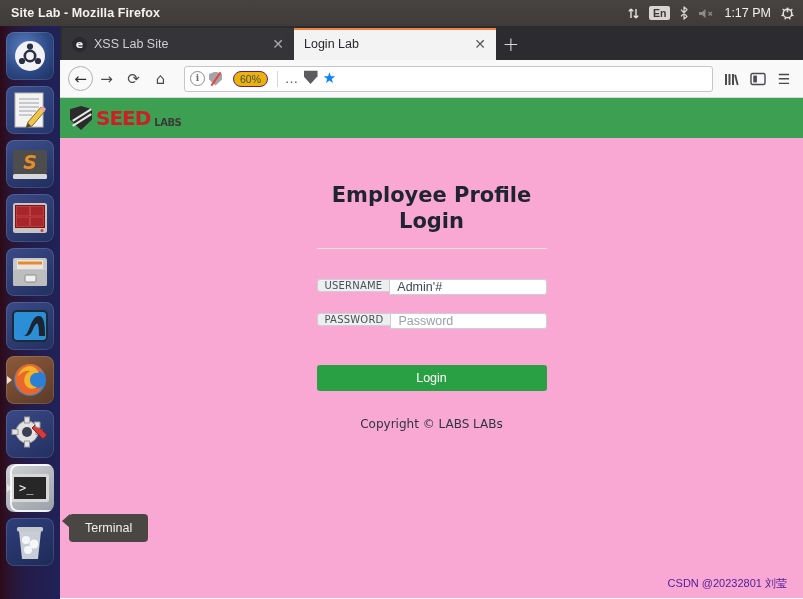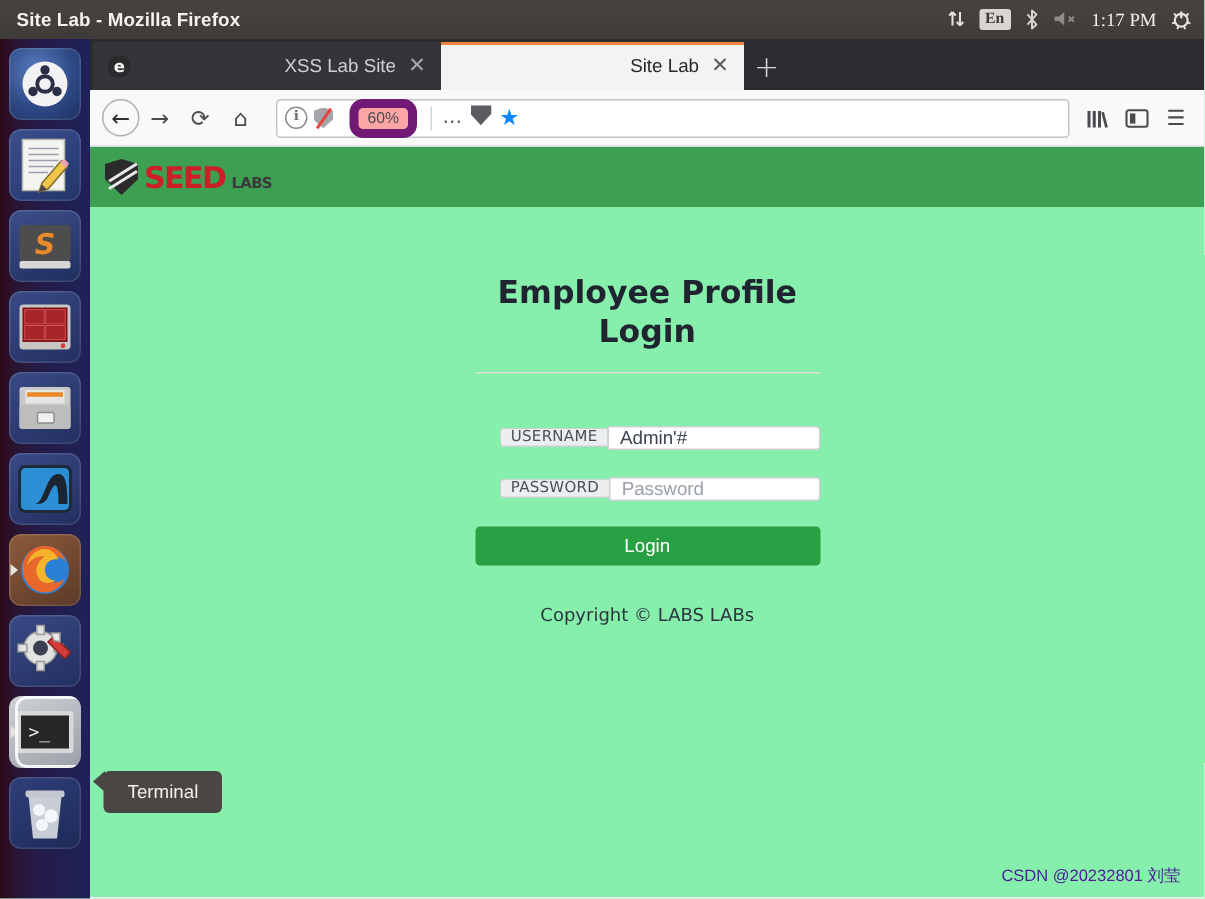--- a/index.html
+++ b/index.html
@@ -34,25 +34,24 @@
     font-size: 12.5px;
     font-weight: bold;
     margin-left: 11px;
     color: #f4f2f1;
     letter-spacing: 0.1px;
     white-space: nowrap;
   }
   .tray {
     margin-left: auto;
     display: flex;
-    align-items: flex-start;
+    align-items: center;
     gap: 9px;
     margin-right: 8px;
     font-size: 12px;
-    font-family: Liberation Serif, serif;
   }
   .tray-item { display: flex; align-items: center; color: #dedbd9; }
   .kbd-ind {
     background: #d9d5d2;
     color: #3b3836;
     font-size: 10.5px;
     font-weight: bold;
     border-radius: 2px;
     padding: 1px 4px;
     line-height: 12px;
@@ -182,21 +181,20 @@
     justify-content: center;
     margin-right: 7px;
     flex: none;
     font-family: "DejaVu Sans", sans-serif;
   }
   .tab-label {
     flex: 1;
     white-space: nowrap;
     overflow: hidden;
     text-overflow: ellipsis;
-    text-align: right;
   }
   .tab-close {
     width: 16px;
     text-align: center;
     font-size: 14px;
     line-height: 14px;
     color: inherit;
     opacity: 0.75;
     flex: none;
     margin-left: 6px;
@@ -300,25 +298,25 @@
     color: #2b2b2f;
     position: relative;
     -webkit-mask-image: linear-gradient(to right, #000 82%, rgba(0,0,0,0.05) 100%);
     mask-image: linear-gradient(to right, #000 82%, rgba(0,0,0,0.05) 100%);
   }
   .url-dim { color: #8e8e93; }
   .zoom-badge {
     flex: none;
     font-size: 10.5px;
     color: #4a4a4f;
-    border: 6px solid #701a75;
+    border: 1px solid #701a75;
     border-radius: 9px;
     padding: 1px 6px;
     margin: 0 5px;
-    background: #fca5a5;
+    background: #eab308;
     line-height: 12px;
   }
   .url-sep {
     width: 1px; height: 16px;
     background: #d6d6da;
     margin: 0 4px;
     flex: none;
   }
   .url-icon {
     flex: none;
@@ -348,21 +346,21 @@
     color: #4a4a4f;
     font-size: 14px;
     font-family: "DejaVu Sans", sans-serif;
   }
 
   
   .page {
     position: relative;
     width: 743px;
     height: 500px;
-    background: #86efac;
+    background: #f9a8d4;
     overflow: hidden;
   }
   .seed-header {
     height: 40px;
     background: #3d9f52;
     display: flex;
     align-items: center;
     padding-left: 10px;
     box-sizing: border-box;
   }
@@ -416,24 +414,23 @@
     margin: 0 0 13px 0;
     font-family: "DejaVu Sans", sans-serif;
   }
   .divider {
     height: 1px;
     background: #dfe3d7;
     margin: 0 0 30px 0;
   }
   .input-row {
     display: flex;
-    align-items: center;
+    align-items: flex-start;
     margin-bottom: 8px;
     height: 26px;
-    margin-left: 16px;
   }
   .input-addon {
     background: #eceeef;
     border: 1px solid #ccd0d4;
     border-right: none;
     border-radius: 3px 0 0 3px;
     font-size: 10px;
     color: #4a5158;
     display: flex;
     align-items: center;
@@ -458,21 +455,21 @@
   .input-box::placeholder { color: #9aa1a8; }
   .login-btn {
     display: block;
     width: 100%;
     height: 26px;
     background: #29a043;
     color: #ffffff;
     border: none;
     border-radius: 3px;
     font-size: 12.5px;
-    margin-top: 12px;
+    margin-top: 26px;
     cursor: pointer;
     font-family: "Liberation Sans", sans-serif;
     line-height: 26px;
     padding: 0;
   }
   .copyright {
     margin-top: 26px;
     font-size: 12px;
     color: #2e3440;
     font-family: "DejaVu Sans", sans-serif;
@@ -681,21 +678,21 @@
 
 <div class="browser">
 
   <div class="tabbar">
     <div class="tab inactive">
       <span class="tab-fav">e</span>
       <span class="tab-label">XSS Lab Site</span>
       <span class="tab-close">✕</span>
     </div>
     <div class="tab active">
-      <span class="tab-label">Site Lab</span>
+      <span class="tab-label">Login Lab</span>
       <span class="tab-close">✕</span>
     </div>
     <div class="newtab">+</div>
   </div>
 
   <div class="navbar">
     <div class="nav-btn back">←</div>
     <div class="nav-btn">→</div>
     <div class="nav-btn">⟳</div>
     <div class="nav-btn">⌂</div>

